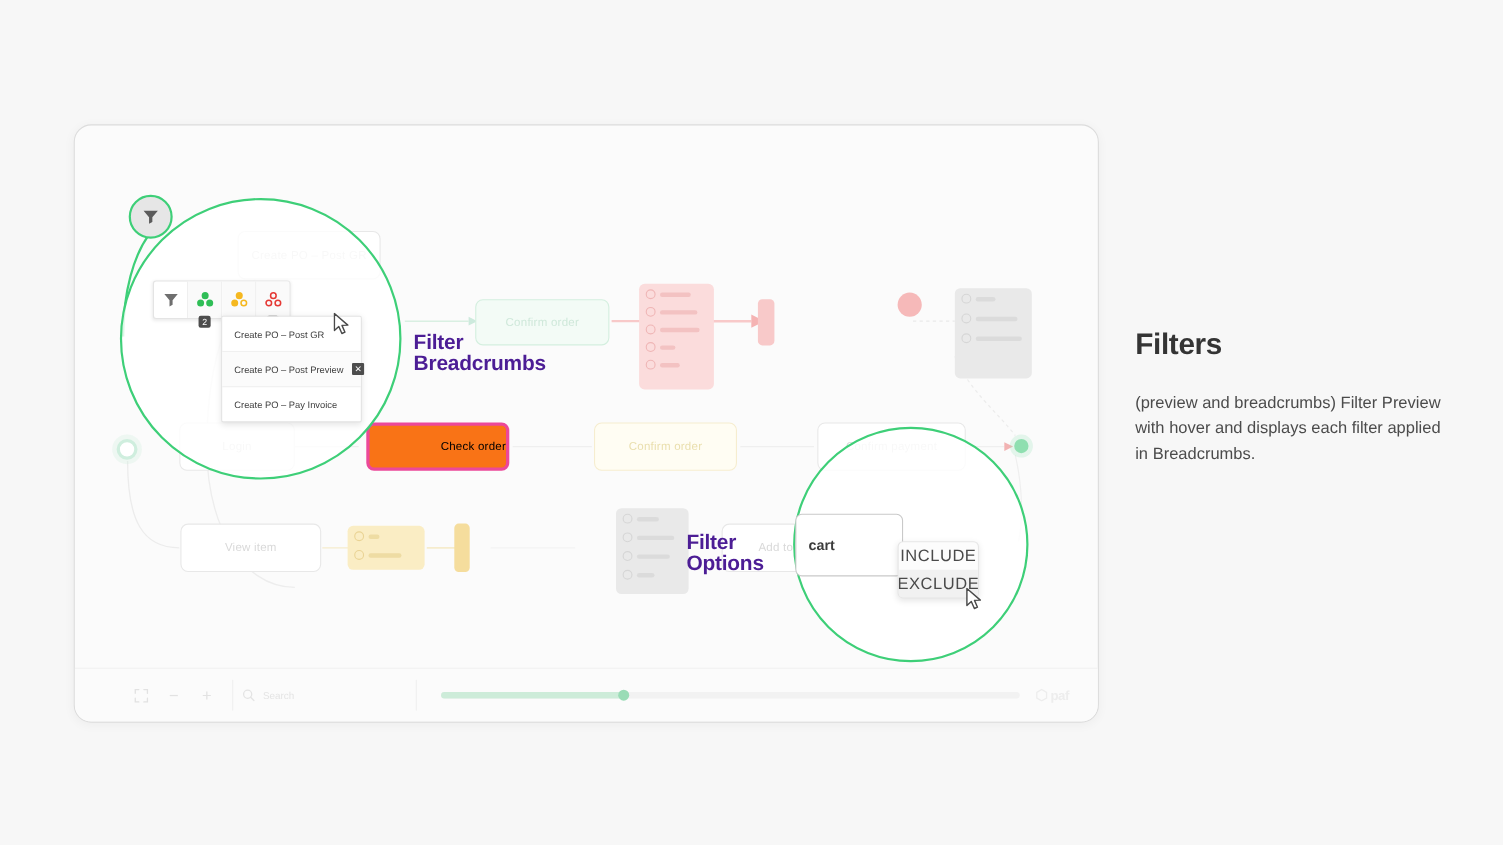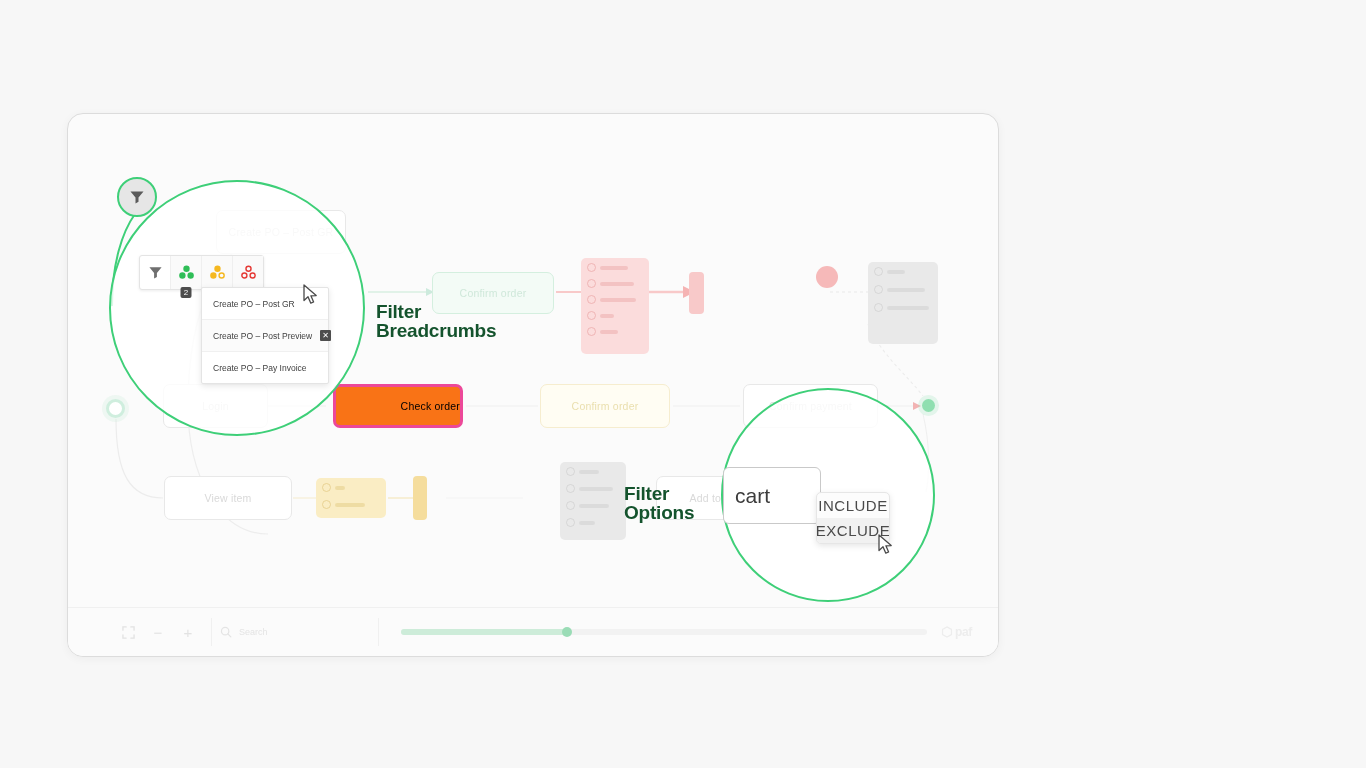--- a/index.html
+++ b/index.html
@@ -147,38 +147,39 @@
   .fb-x{
     width:11px;height:11px;background:#4d4d4d;color:#fff;
     font-size:8px;line-height:11px;text-align:center;border-radius:1px;flex:none;
   }
 
   
   .fo-node{
     position:absolute;left:655px;top:353px;width:85px;height:55px;
     background:#ffffff;border:1px solid #c9c9c9;border-radius:6px;
     display:flex;align-items:center;padding-left:11px;
-    font-size:21px;color:#3c3c3c;
+    font-size:13px;color:#3c3c3c;
     z-index:8;
+    font-weight:bold;
   }
   .fo-menu{
     position:absolute;left:748px;top:378px;width:72px;
     background:#fcfcfc;border:1px solid #e6e6e6;border-radius:5px;
     box-shadow:0 2px 6px rgba(0,0,0,.10);
     z-index:9;overflow:hidden;
   }
   .fo-item{
     height:25px;display:flex;align-items:center;justify-content:center;
     font-size:15px;letter-spacing:.5px;color:#4a4a4a;
   }
   .fo-item.hover{background:#f1f1f1;}
 
   
   .callout{
-    position:absolute;color:#14532d;font-weight:bold;
+    position:absolute;color:#4c1d95;font-weight:bold;
     font-size:19px;line-height:19px;letter-spacing:-.2px;
     z-index:7;
   }
   #callout-breadcrumbs{left:308px;top:188px;}
   #callout-options{left:556px;top:370px;}
 
   
   .cursor{position:absolute;z-index:20;}
 
   
@@ -454,14 +455,18 @@
       <div class="brand">
         <svg width="12" height="12" viewBox="0 0 14 14">
           <path d="M7 1L12.2 4v6L7 13 1.8 10V4z" fill="none" stroke="#ededed" stroke-width="1.4"></path>
         </svg>
         <span>paf</span>
       </div>
     </div>
 
   </div>
 
+  <div class="panel">
+    <h1>Filters</h1>
+    <p>(preview and breadcrumbs) Filter Preview with hover and displays each filter applied in Breadcrumbs.</p>
+  </div>
 
 </div>
 
 </body></html>

